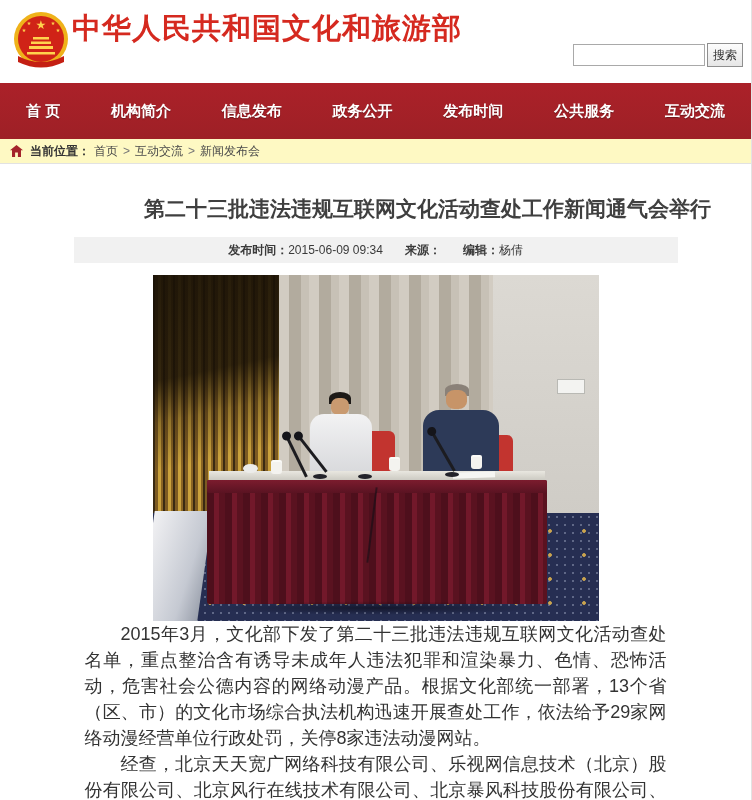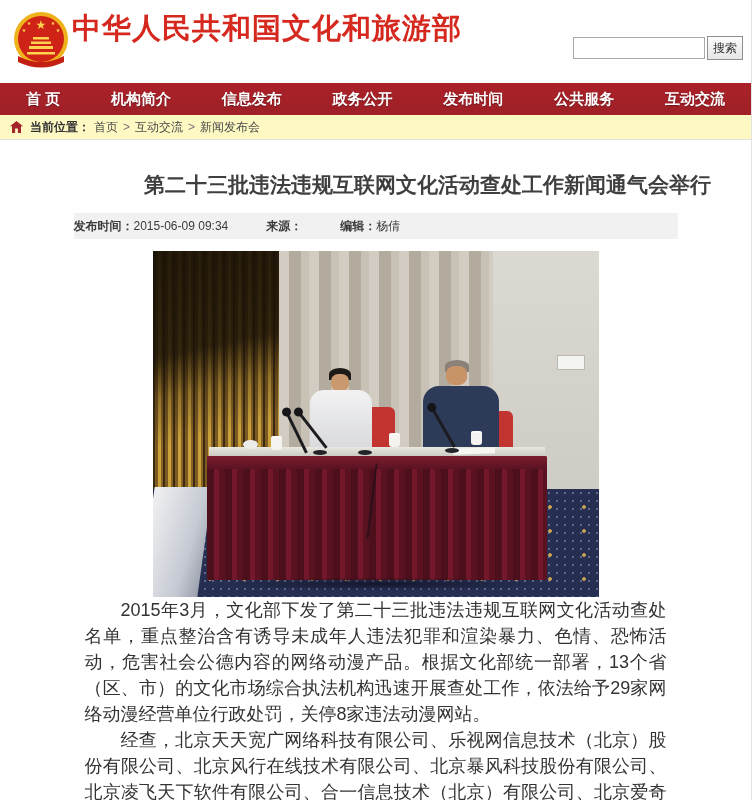--- a/index.html
+++ b/index.html
@@ -6,39 +6,39 @@
   body{width:752px;height:800px;overflow:hidden;font-family:"Liberation Sans","DejaVu Sans",sans-serif;}
   .page{width:752px;height:800px;background:#fff;box-sizing:border-box;border-right:1px solid #e3e3e3;position:relative;}
 
   
   .site-header{position:relative;height:83px;background:#fff;}
   .logo-block{position:absolute;left:10px;top:10px;display:flex;align-items:flex-start;}
   .emblem{flex:0 0 auto;}
   .logo-text{padding-top:2px;}
   .site-title{font-size:29px;font-weight:bold;color:#d5291f;letter-spacing:1px;line-height:32px;}
   .site-subtitle{font-size:9.5px;font-weight:bold;color:#d5291f;letter-spacing:.2px;margin-top:3px;}
-  .search-box{position:absolute;right:8px;top:36px;display:flex;align-items:center;}
+  .search-box{position:absolute;right:8px;top:43px;display:flex;align-items:center;}
   .search-input{width:122px;height:20px;border:1px solid #a9a9a9;background:#fff;font-size:12px;padding:0 4px;outline:none;}
   .search-button{height:24px;width:36px;margin-left:2px;border:1px solid #8f8f8f;background:linear-gradient(#fdfdfd,#e6e6e6);font-size:12px;color:#333;padding:0;cursor:pointer;font-family:inherit;}
 
   
-  .main-nav{height:32px;background:linear-gradient(#ab2129,#9e2026);display:flex;align-items:center;justify-content:space-between;padding:0 26px;}
+  .main-nav{height:32px;background:linear-gradient(#ab2129,#9e2026);display:flex;align-items:center;justify-content:space-between;padding:12px 26px;}
   .nav-item{color:#fff;font-size:15px;font-weight:bold;text-decoration:none;text-shadow:0 1px 1px rgba(0,0,0,.35);white-space:pre;cursor:pointer;}
 
   
   .breadcrumb-bar{height:24px;background:#fef9c3;border-bottom:1px solid #e2e2e2;display:flex;align-items:center;padding-left:10px;font-size:12px;color:#4a4a4a;}
   .bc-home{margin-right:7px;display:flex;align-items:center;}
   .bc-label{font-weight:bold;color:#333;margin-right:4px;}
   .bc-link{color:#4a4a4a;text-decoration:none;cursor:pointer;}
   .bc-sep{margin:0 5px;color:#777;}
 
   
   .content{padding-top:30px;}
   .article-title{font-size:21px;font-weight:bold;color:#3f3f3f;text-align:right;margin:0 40px 14px;line-height:29px;}
-  .meta-bar{width:604px;height:26px;background:#f1f1f1;margin:0 auto 12px;display:flex;align-items:center;justify-content:flex-start;gap:38px;font-size:12px;color:#3a3a3a;}
+  .meta-bar{width:604px;height:26px;background:#f1f1f1;margin:0 auto 12px;display:flex;align-items:center;justify-content:center;gap:22px;font-size:12px;color:#3a3a3a;}
   .meta-item b{font-weight:bold;}
   .caption{width:582px;margin:8px auto 10px;font-size:12.5px;line-height:21px;color:#333;text-align:center;}
   .para{width:582px;margin:0 auto;font-size:18px;line-height:26px;color:#333;text-indent:2em;text-align:justify;}
 
   
   .photo-wrap{width:446px;height:346px;margin:0 auto;position:relative;overflow:hidden;background:#c6c1b9;}
   .photo-wrap div{position:absolute;}
   .ph-wall-right{left:336px;top:0;width:110px;height:240px;background:linear-gradient(180deg,#dcd9d3,#cfccc6);}
   .ph-thermostat{left:404px;top:104px;width:26px;height:13px;background:#f3f3f1;border:1px solid #b9b9b4;}
   .ph-curtain{left:126px;top:0;width:214px;height:240px;background:repeating-linear-gradient(90deg,#d2ccc2 0 10px,#b2ab9e 10px 22px,#c7c1b6 22px 30px);}

